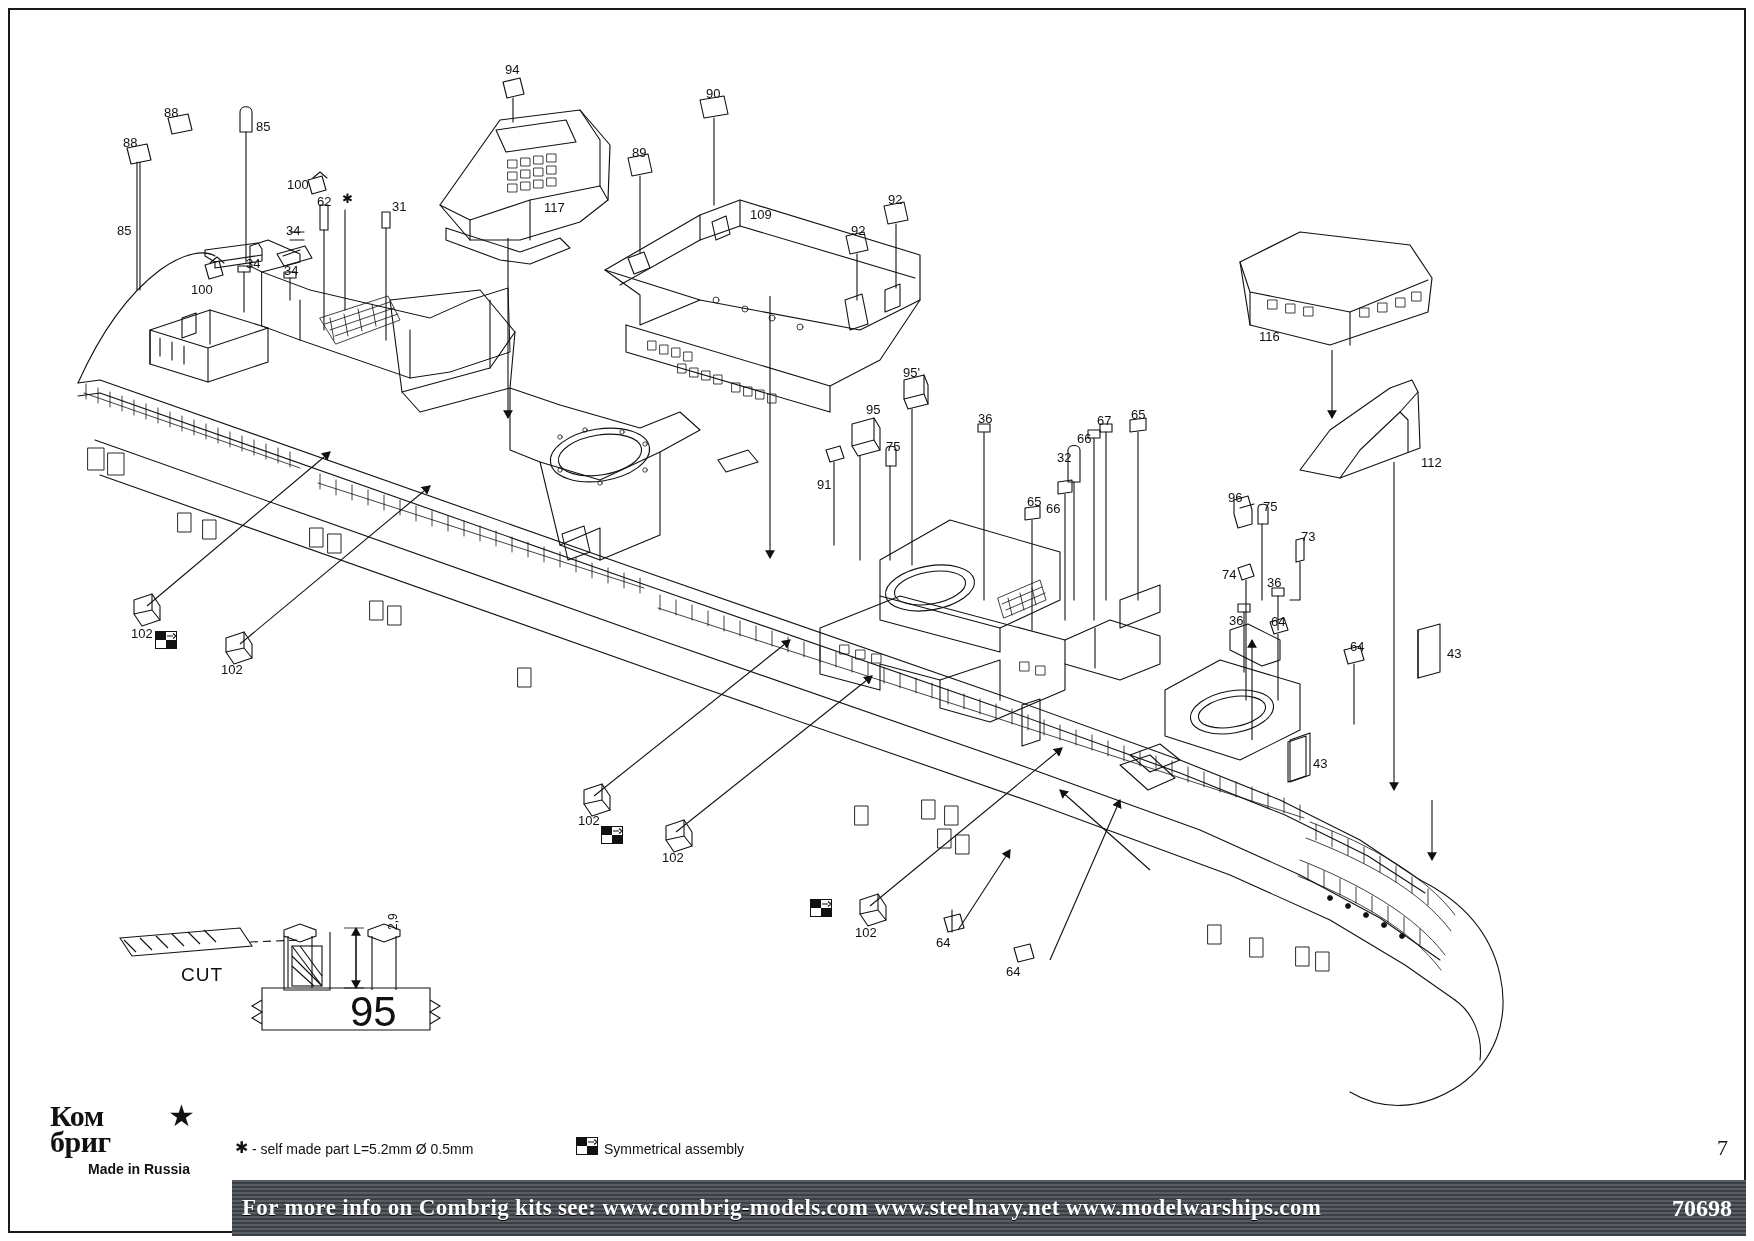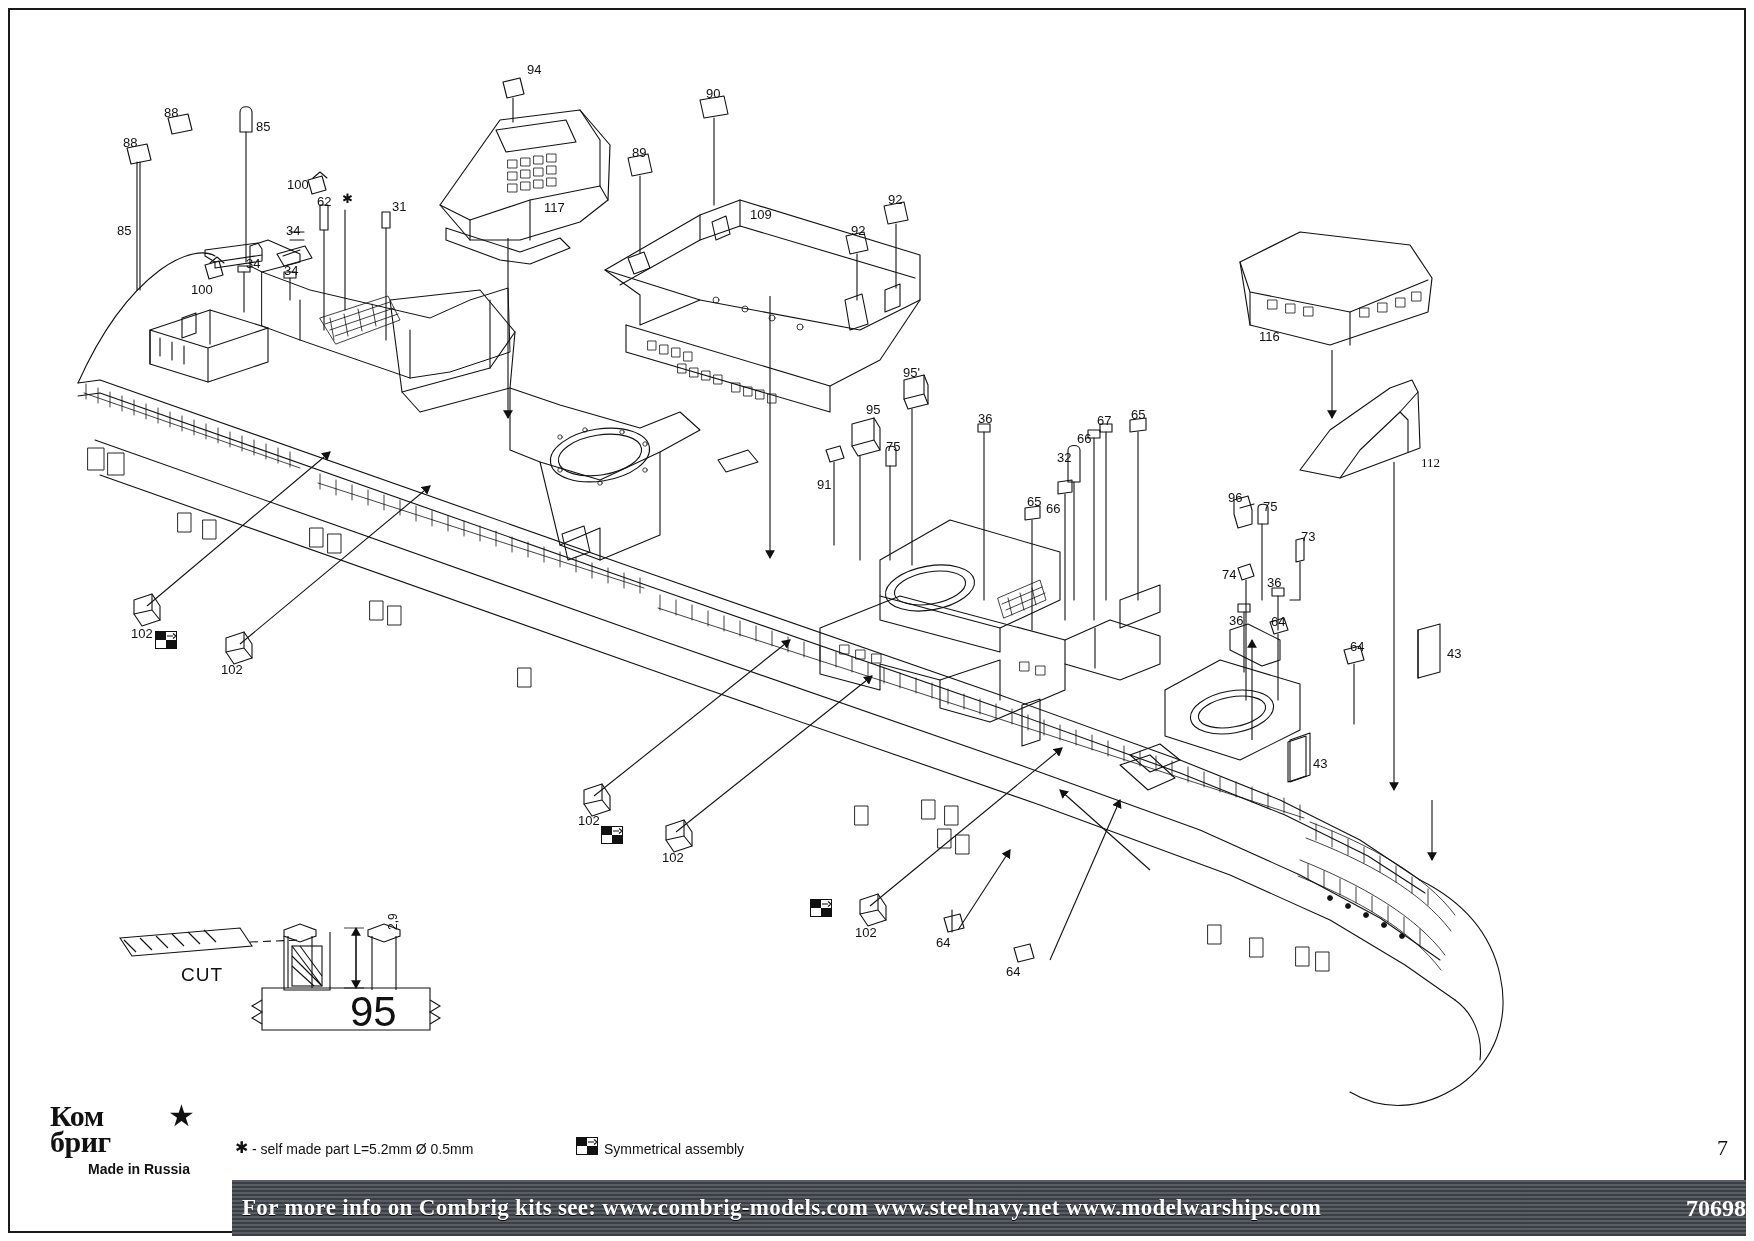--- a/index.html
+++ b/index.html
@@ -71,21 +71,21 @@
     font-family: "Liberation Serif", serif;
     font-weight: bold;
     font-size: 23px;
     letter-spacing: 0.3px;
     padding-left: 10px;
     text-shadow: 0 1px 0 #000;
   }
   .banner-code {
     position: relative;
     margin-left: auto;
-    padding-right: 0;
+    padding-right: 14px;
     color: #ffffff;
     font-family: "Liberation Serif", serif;
     font-weight: bold;
     font-size: 24px;
     text-align: center;
   }
   
   .logo {
     position: absolute;
     left: 50px;
@@ -553,21 +553,21 @@
       <path d="M262 1000 L 252 1006 L 262 1012 L 252 1018 L 262 1024"></path>
       <path d="M430 1000 L 440 1006 L 430 1012 L 440 1018 L 430 1024"></path>
 
       <path d="M356 928 L 356 988" marker-end="url(#ah)"></path>
       <path d="M356 988 L 356 928" marker-end="url(#ah)"></path>
       <path d="M344 928 L 364 928 M344 988 L 364 988" stroke-width="0.8"></path>
     </g>
   </svg>
 
   <div id="labels">
-      <div class="lbl" style="left: 527px; top: 63px;">94</div>
+      <div class="lbl" style="left: 505px; top: 63px;">94</div>
       <div class="lbl" style="left: 164px; top: 106px;">88</div>
       <div class="lbl" style="left: 706px; top: 87px;">90</div>
       <div class="lbl" style="left: 256px; top: 120px;">85</div>
       <div class="lbl" style="left: 123px; top: 136px;">88</div>
       <div class="lbl" style="left: 632px; top: 146px;">89</div>
       <div class="lbl" style="left: 287px; top: 178px;">100</div>
       <div class="lbl" style="left: 317px; top: 195px;">62</div>
       <div class="lbl" style="left: 342px; top: 192px;">✱</div>
       <div class="lbl" style="left: 392px; top: 200px;">31</div>
       <div class="lbl" style="left: 544px; top: 201px;">117</div>
@@ -582,21 +582,21 @@
       <div class="lbl" style="left: 1259px; top: 330px;">116</div>
       <div class="lbl" style="left: 903px; top: 366px;">95'</div>
       <div class="lbl" style="left: 866px; top: 403px;">95</div>
       <div class="lbl" style="left: 978px; top: 412px;">36</div>
       <div class="lbl" style="left: 1097px; top: 414px;">67</div>
       <div class="lbl" style="left: 1131px; top: 408px;">65</div>
       <div class="lbl" style="left: 1077px; top: 432px;">66</div>
       <div class="lbl" style="left: 817px; top: 441px; margin-top: 37px;">91</div>
       <div class="lbl" style="left: 886px; top: 440px;">75</div>
       <div class="lbl" style="left: 1057px; top: 451px;">32</div>
-      <div class="lbl" style="left: 1421px; top: 456px; font-family: Liberation Serif, serif;">112</div>
+      <div class="lbl" style="left: 1421px; top: 456px;">112</div>
       <div class="lbl" style="left: 1046px; top: 502px;">66</div>
       <div class="lbl" style="left: 1027px; top: 495px;">65</div>
       <div class="lbl" style="left: 1228px; top: 491px;">96</div>
       <div class="lbl" style="left: 1263px; top: 500px;">75</div>
       <div class="lbl" style="left: 1301px; top: 530px;">73</div>
       <div class="lbl" style="left: 1222px; top: 568px;">74</div>
       <div class="lbl" style="left: 1267px; top: 576px;">36</div>
       <div class="lbl" style="left: 1229px; top: 614px;">36</div>
       <div class="lbl" style="left: 1271px; top: 615px;">64</div>
       <div class="lbl" style="left: 1350px; top: 640px;">64</div>

